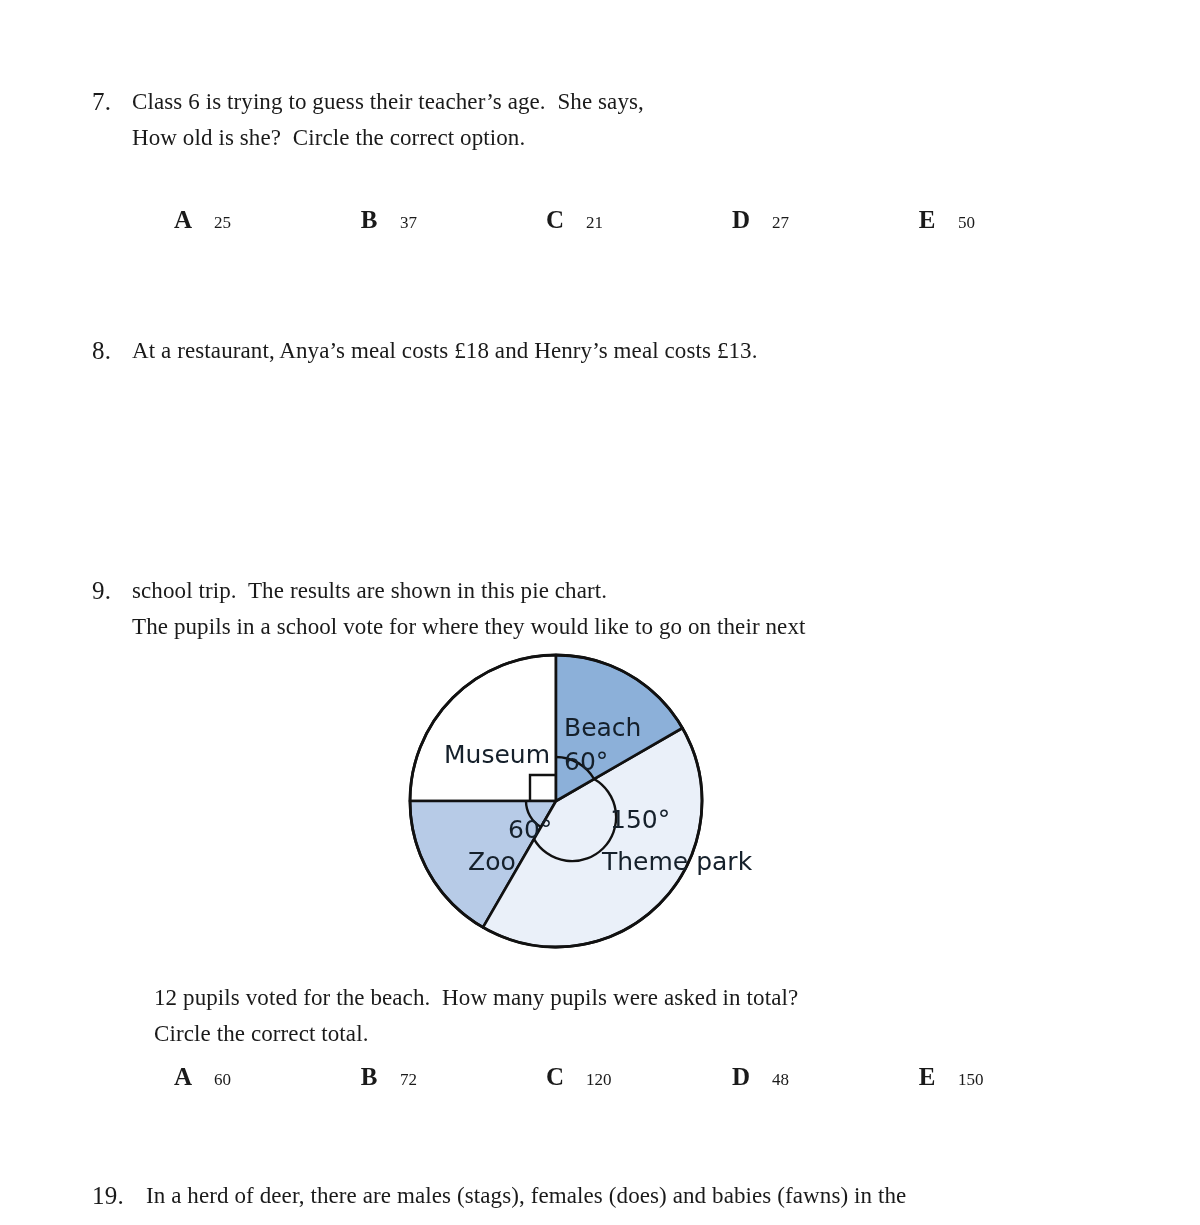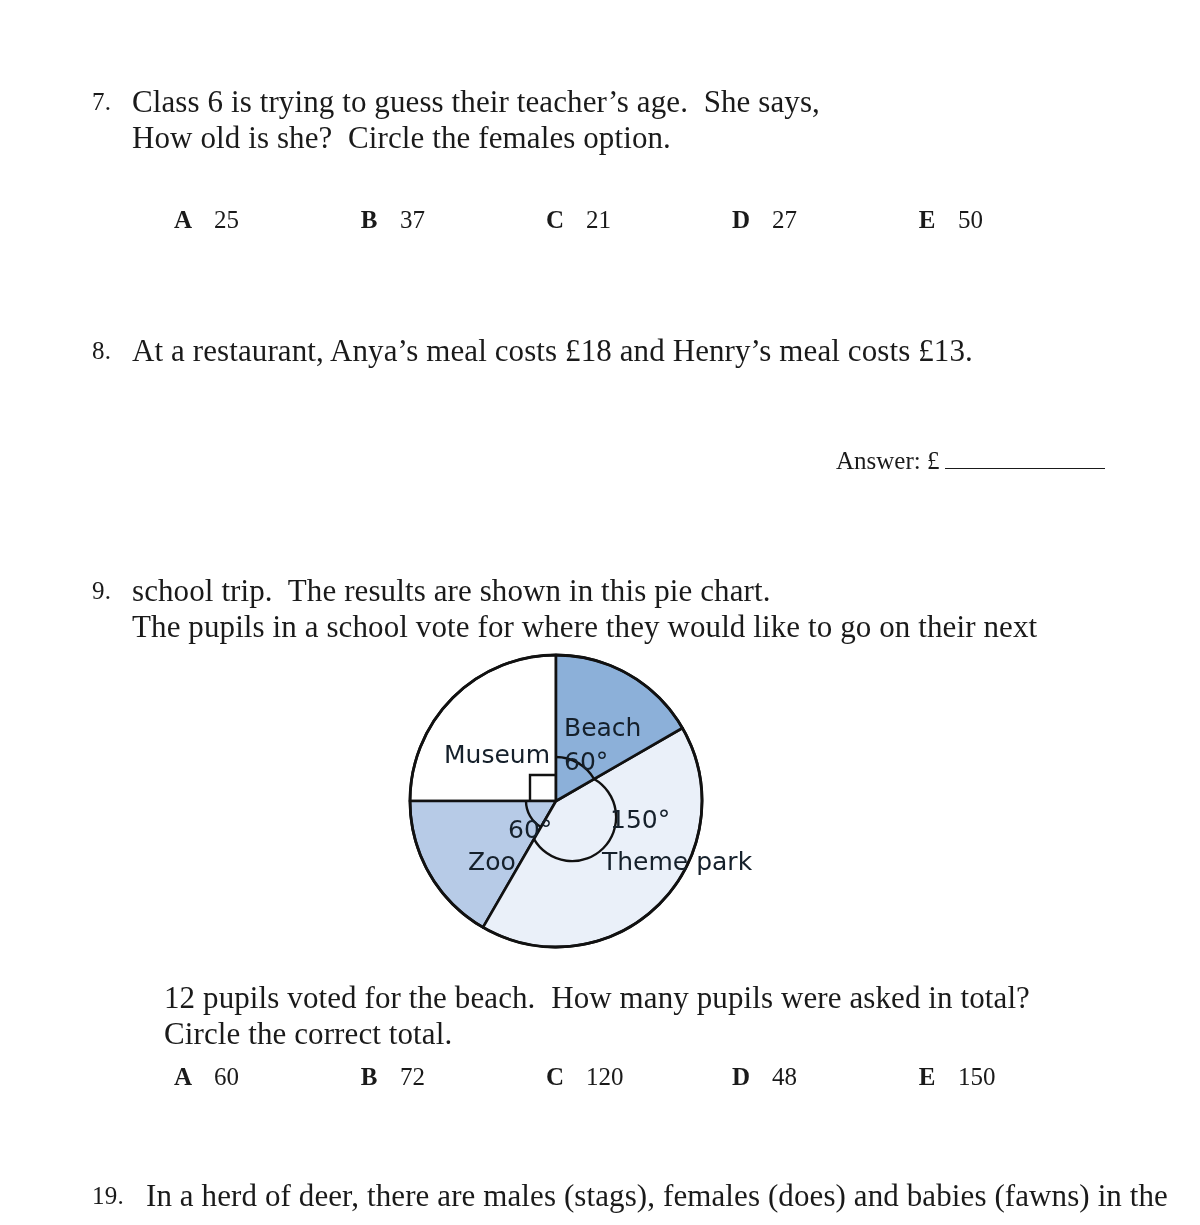--- a/index.html
+++ b/index.html
@@ -33,21 +33,21 @@
     line-height: 36px;
     text-align: left;
     padding-left: 12px;
     box-sizing: border-box;
     letter-spacing: 0.2px;
   }
   .q-body {
     flex: 1 1 auto;
   }
   .q-line {
-    font-size: 31px;
+    font-size: 23px;
     line-height: 36px;
     white-space: pre;
     letter-spacing: 0.1px;
   }
 
   
   .options {
     position: absolute;
     display: flex;
     align-items: baseline;
@@ -57,21 +57,21 @@
     align-items: baseline;
   }
   .opt-letter {
     font-weight: bold;
     font-size: 25px;
     line-height: 34px;
     width: 26px;
     text-align: center;
   }
   .opt-value {
-    font-size: 25px;
+    font-size: 17px;
     line-height: 34px;
     margin-left: 18px;
     white-space: nowrap;
   }
 
   
   .answer-row {
     position: absolute;
     font-size: 25px;
     line-height: 34px;
@@ -107,21 +107,21 @@
 </style>
 </head>
 <body>
 
 <div class="page">
 
   <div class="question" style="left:80px; top:84px; width:1060px;">
     <div class="q-num">7.</div>
     <div class="q-body">
       <div class="q-line">Class 6 is trying to guess their teacher’s age.  She says,</div>
-      <div class="q-line">How old is she?  Circle the females option.</div>
+      <div class="q-line">How old is she?  Circle the correct option.</div>
     </div>
   </div>
 
   <div class="options" style="left:170px; top:203px; width:870px;">
     <div class="option" style="width:186px;">
       <span class="opt-letter">A</span>
       <span class="opt-value">25</span>
     </div>
     <div class="option" style="width:186px;">
       <span class="opt-letter">B</span>
@@ -141,24 +141,20 @@
     </div>
   </div>
 
   <div class="question" style="left:80px; top:333px; width:1080px;">
     <div class="q-num">8.</div>
     <div class="q-body">
       <div class="q-line">At a restaurant, Anya’s meal costs £18 and Henry’s meal costs £13.</div>
     </div>
   </div>
 
-  <div class="answer-row" style="left:836px; top:444px;">
-    <span>Answer: £</span>
-    <span class="answer-rule"></span>
-  </div>
 
   <div class="question" style="left:80px; top:573px; width:1000px;">
     <div class="q-num">9.</div>
     <div class="q-body">
       <div class="q-line">school trip.  The results are shown in this pie chart.</div>
       <div class="q-line">The pupils in a school vote for where they would like to go on their next</div>
     </div>
   </div>
 
   <div class="chart-wrap">
@@ -190,21 +186,21 @@
 
         <text class="pie-label" x="54" y="27" text-anchor="start">150°</text>
         <text class="pie-label" x="46" y="69" text-anchor="start">Theme park</text>
 
         <text class="pie-label" x="-48" y="37" text-anchor="start">60°</text>
         <text class="pie-label" x="-88" y="69" text-anchor="start">Zoo</text>
       </g>
     </svg>
   </div>
 
-  <div style="position:absolute; left:164px; top:980px; width:980px;">
+  <div style="position:absolute; left:154px; top:980px; width:980px;">
     <div class="q-line">12 pupils voted for the beach.  How many pupils were asked in total?</div>
     <div class="q-line">Circle the correct total.</div>
   </div>
 
   <div class="options" style="left:170px; top:1060px; width:880px;">
     <div class="option" style="width:186px;">
       <span class="opt-letter">A</span>
       <span class="opt-value">60</span>
     </div>
     <div class="option" style="width:186px;">

